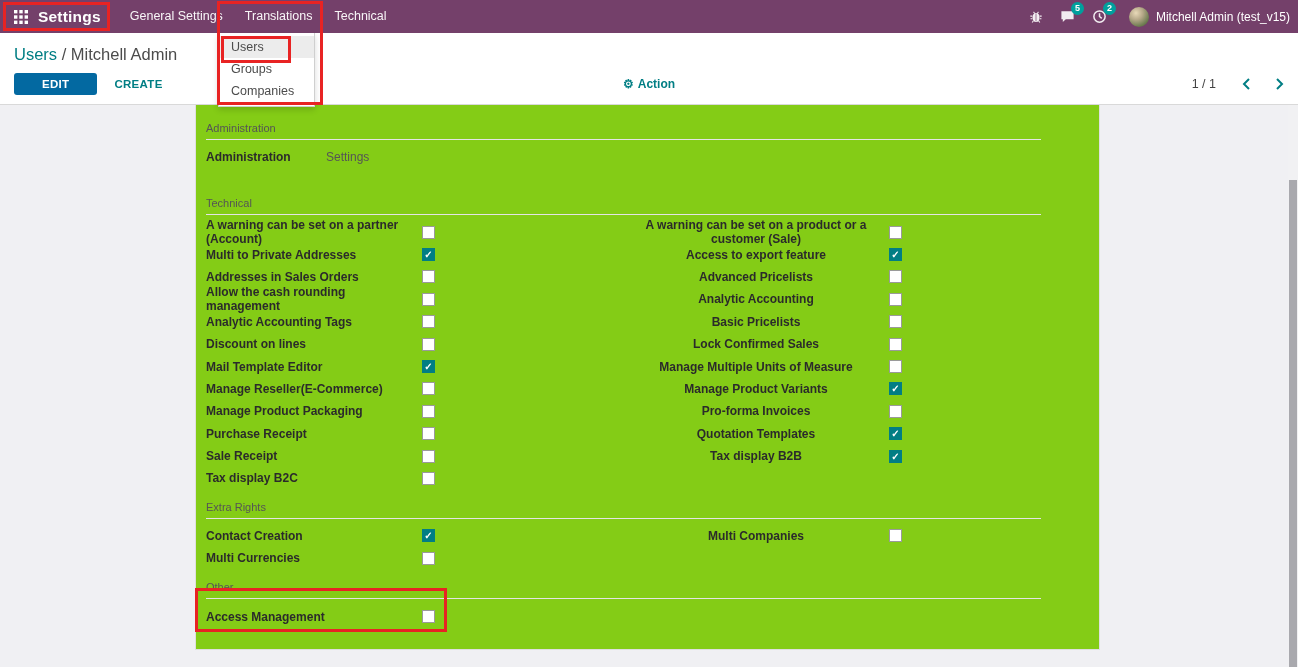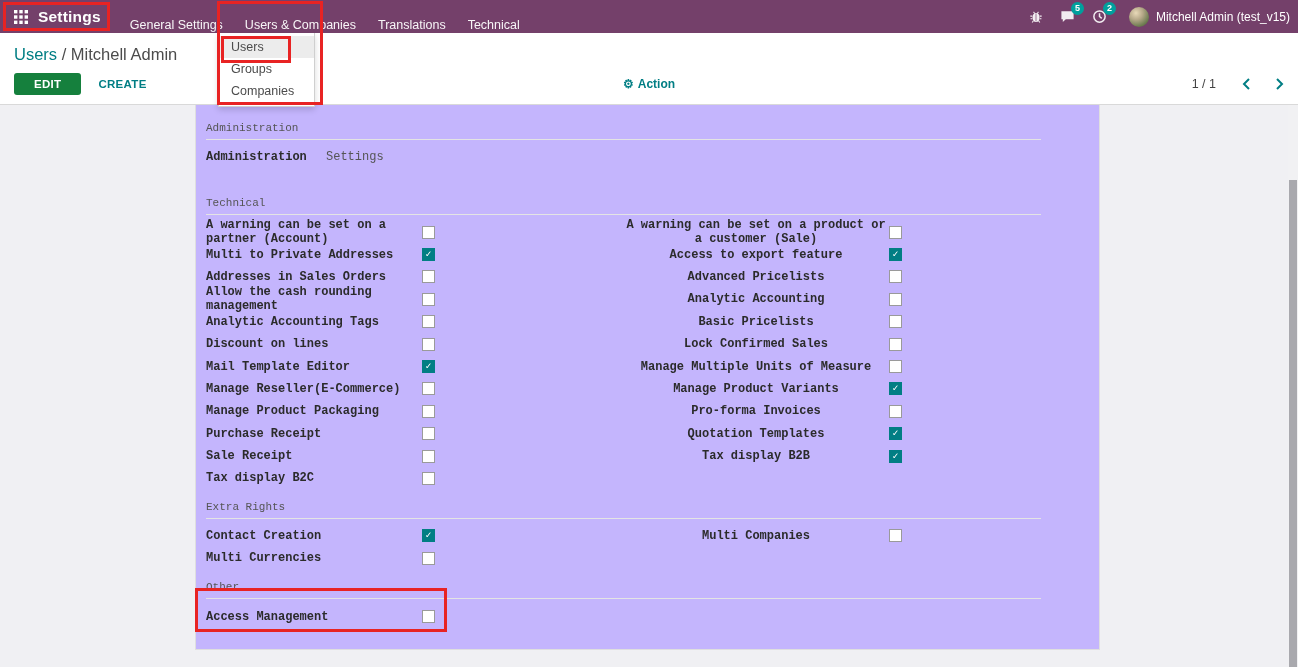--- a/index.html
+++ b/index.html
@@ -12,21 +12,21 @@
   }
 
   
   .navbar {
     position: absolute; top: 0; left: 0; width: 1298px; height: 33px;
     background: #74406A; color: #fff;
     display: flex; align-items: center; z-index: 40;
   }
   .apps-btn { display: flex; align-items: center; padding: 0 10px 0 14px; height: 33px; cursor: pointer; }
   .app-name { font-size: 15.5px; font-weight: bold; margin-right: 18px; letter-spacing: .2px; }
-  .top-menu { display: flex; height: 16px; }
+  .top-menu { display: flex; height: 16px; align-items: center; }
   .top-menu-item {
     font-size: 12.5px; color: rgba(255,255,255,.95);
     line-height: 33px; padding: 0 11px; cursor: pointer; white-space: nowrap;
   }
   .navbar-right { margin-left: auto; display: flex; align-items: center; height: 33px; padding-right: 8px; }
   .nav-icon {
     position: relative; width: 26px; height: 33px;
     display: flex; align-items: center; justify-content: center;
     color: rgba(255,255,255,.9); cursor: pointer; margin-right: 6px;
   }
@@ -47,23 +47,23 @@
   
   .control-panel {
     position: absolute; top: 33px; left: 0; width: 1298px; height: 72px;
     background: #fff; border-bottom: 1px solid #d9d9d9; z-index: 10;
   }
   .breadcrumb { position: absolute; left: 14px; top: 12px; font-size: 16.5px; }
   .breadcrumb .bc-link { color: #017E84; cursor: pointer; }
   .breadcrumb .bc-sep, .breadcrumb .bc-current { color: #4c4c4c; }
   .buttons-row { position: absolute; left: 14px; top: 40px; display: flex; align-items: center; }
   .btn-edit {
-    background: #15803d; color: #fff; border: none; font-family: inherit;
+    background: #0369a1; color: #fff; border: none; font-family: inherit;
     font-size: 11.5px; font-weight: bold; letter-spacing: .3px;
-    padding: 5px 20px; border-radius: 3px; cursor: pointer;
+    padding: 5px 28px; border-radius: 3px; cursor: pointer;
   }
   .btn-create {
     background: none; border: none; font-family: inherit;
     color: #017E84; font-size: 11.5px; font-weight: bold; letter-spacing: .3px;
     margin-left: 17px; cursor: pointer;
   }
   .action-menu {
     position: absolute; left: 50%; transform: translateX(-50%); top: 44px;
     color: #017E84; font-size: 12px; font-weight: bold; cursor: pointer;
     display: flex; align-items: center; gap: 4px;
@@ -82,22 +82,22 @@
   }
   .dropdown-item {
     font-size: 12.5px; color: #4c4c4c; height: 22px; line-height: 22px;
     padding-left: 12px; cursor: pointer; white-space: nowrap;
   }
   .dropdown-item.active { background: #ececec; }
 
   
   .sheet {
     position: absolute; left: 195px; top: 105px; width: 905px; height: 545px;
-    background: #c4b5fd; border: 1px solid #dfdfdf; border-top: none;
-    padding: 17px 0 14px 10px; z-index: 5; font-family: Liberation Mono, monospace;
+    background: #84cc16; border: 1px solid #dfdfdf; border-top: none;
+    padding: 17px 0 14px 10px; z-index: 5;
   }
   .sheet-inner { width: 835px; }
   .section-title {
     font-size: 11px; color: #555; padding-bottom: 5px;
     border-bottom: 1px solid #e4e4e4;
   }
   .sec-technical { margin-top: 33px; }
   .sec-extra { margin-top: 11px; }
   .sec-other { margin-top: 12px; }
   .field-row { margin-top: 9px; display: flex; font-size: 12px; height: 15px; align-items: center; }
@@ -157,21 +157,20 @@
           <rect x="10.6" y="10.6" width="3.4" height="3.4"></rect>
       </svg>
     </span>
   </div>
   <div class="app-name">Settings</div>
 
   <nav class="top-menu">
 
       <div class="top-menu-item">General Settings</div>
 
-      <div class="top-menu-item active">Users &amp; Companies</div>
 
       <div class="top-menu-item">Translations</div>
 
       <div class="top-menu-item">Technical</div>
     </nav>
 
   <div class="navbar-right">
     <div class="nav-icon">
       <svg width="14" height="14" viewBox="0 0 16 16" stroke="currentColor" stroke-width="1.2" fill="currentColor">
         <path d="M5.2 2.2 6.5 4M10.8 2.2 9.5 4M3.8 7H1.5M3.8 10H1.8M12.2 7h2.3M12.2 10h2M5 12.5 3.6 14.3M11 12.5l1.4 1.8" fill="none"></path>

